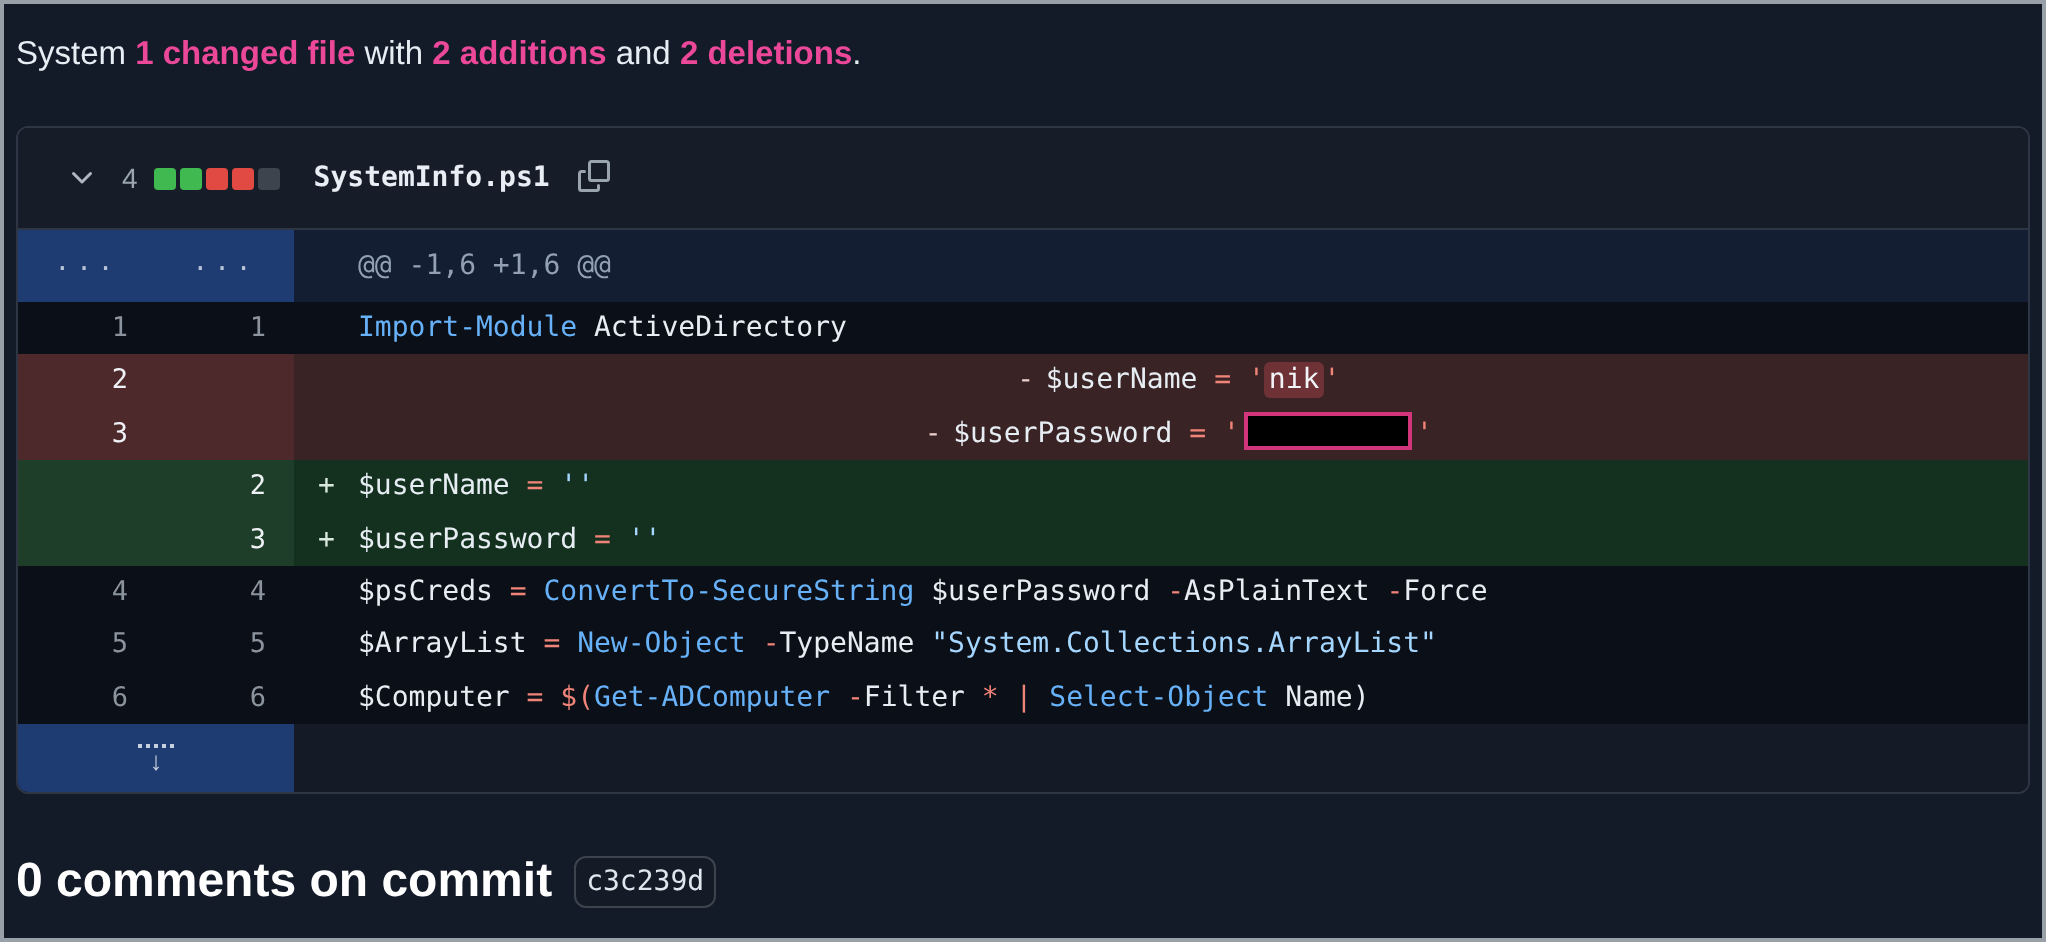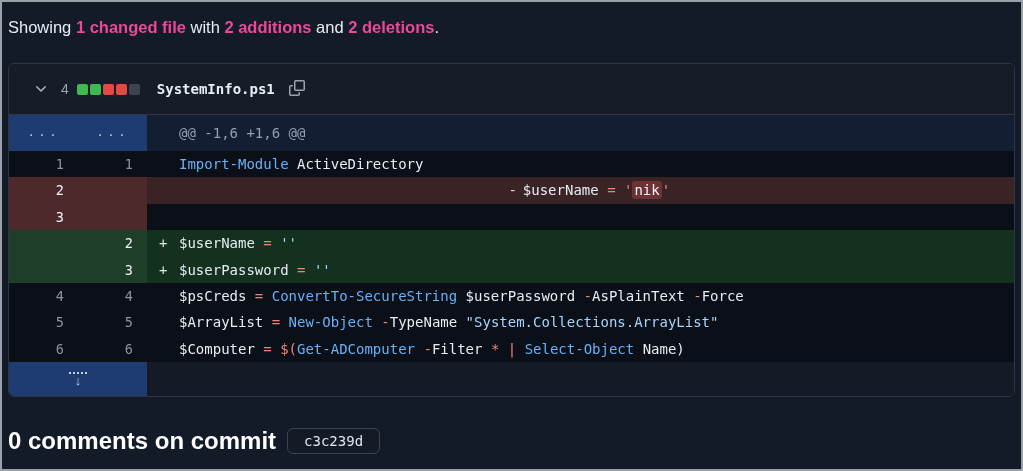--- a/index.html
+++ b/index.html
@@ -127,29 +127,29 @@
 
   
   .comments-bar { margin: 30px 0 0 6px; display: flex; align-items: center; gap: 11px; }
   .comments-label { font-size: 24px; font-weight: 700; color: #ffffff; }
   .sha-chip {
     font-family: "DejaVu Sans Mono", monospace;
     font-size: 14px;
     color: #dfe6ee;
     border: 1px solid var(--sha-border);
     border-radius: 6px;
-    padding: 4px 16px;
+    padding: 4px 5px;
     background: #141b27;
   }
 </style>
 </head>
 <body>
 
 <div class="summary-bar">
-  <span>Showing </span><b>1 changed file</b><span> with </span><b>2 additions</b><span> and </span><b>2 deletions</b><span>.</span>
+  <span>System </span><b>1 changed file</b><span> with </span><b>2 additions</b><span> and </span><b>2 deletions</b><span>.</span>
 </div>
 
 <div class="diff-panel">
 
   <div class="file-header">
     <span class="chev">
       <svg width="16" height="16" viewBox="0 0 16 16">
           <path fill="#aeb7c0" d="M12.78 5.22a.749.749 0 0 1 0 1.06l-4.25 4.25a.749.749 0 0 1-1.06 0L3.22 6.28a.749.749 0 1 1 1.06-1.06L8 8.939l3.72-3.72a.749.749 0 0 1 1.06 0Z"></path>
         </svg>
     </span>
@@ -189,20 +189,21 @@
         <div class="code"><span class="marker"> </span><span class="tk-kw">Import-Module</span><span class="tk-plain"> ActiveDirectory</span></div>
       </div>
       <div class="drow del">
         <div class="num">2</div>
         <div class="num"></div>
         <div class="code"><span class="marker">-</span><span class="tk-plain">$userName </span><span class="tk-op">= '</span><span class="tk-hl">nik</span><span class="tk-op">'</span></div>
       </div>
       <div class="drow del">
         <div class="num">3</div>
         <div class="num"></div>
+        <div class="code"><span class="marker">-</span><span class="tk-plain">$userPassword </span><span class="tk-op">= '</span><span class="redacted"></span><span class="tk-op">'</span></div>
       </div>
       <div class="drow add">
         <div class="num"></div>
         <div class="num">2</div>
         <div class="code"><span class="marker">+</span><span class="tk-plain">$userName </span><span class="tk-op">= </span><span class="tk-str">''</span></div>
       </div>
       <div class="drow add">
         <div class="num"></div>
         <div class="num">3</div>
         <div class="code"><span class="marker">+</span><span class="tk-plain">$userPassword </span><span class="tk-op">= </span><span class="tk-str">''</span></div>

